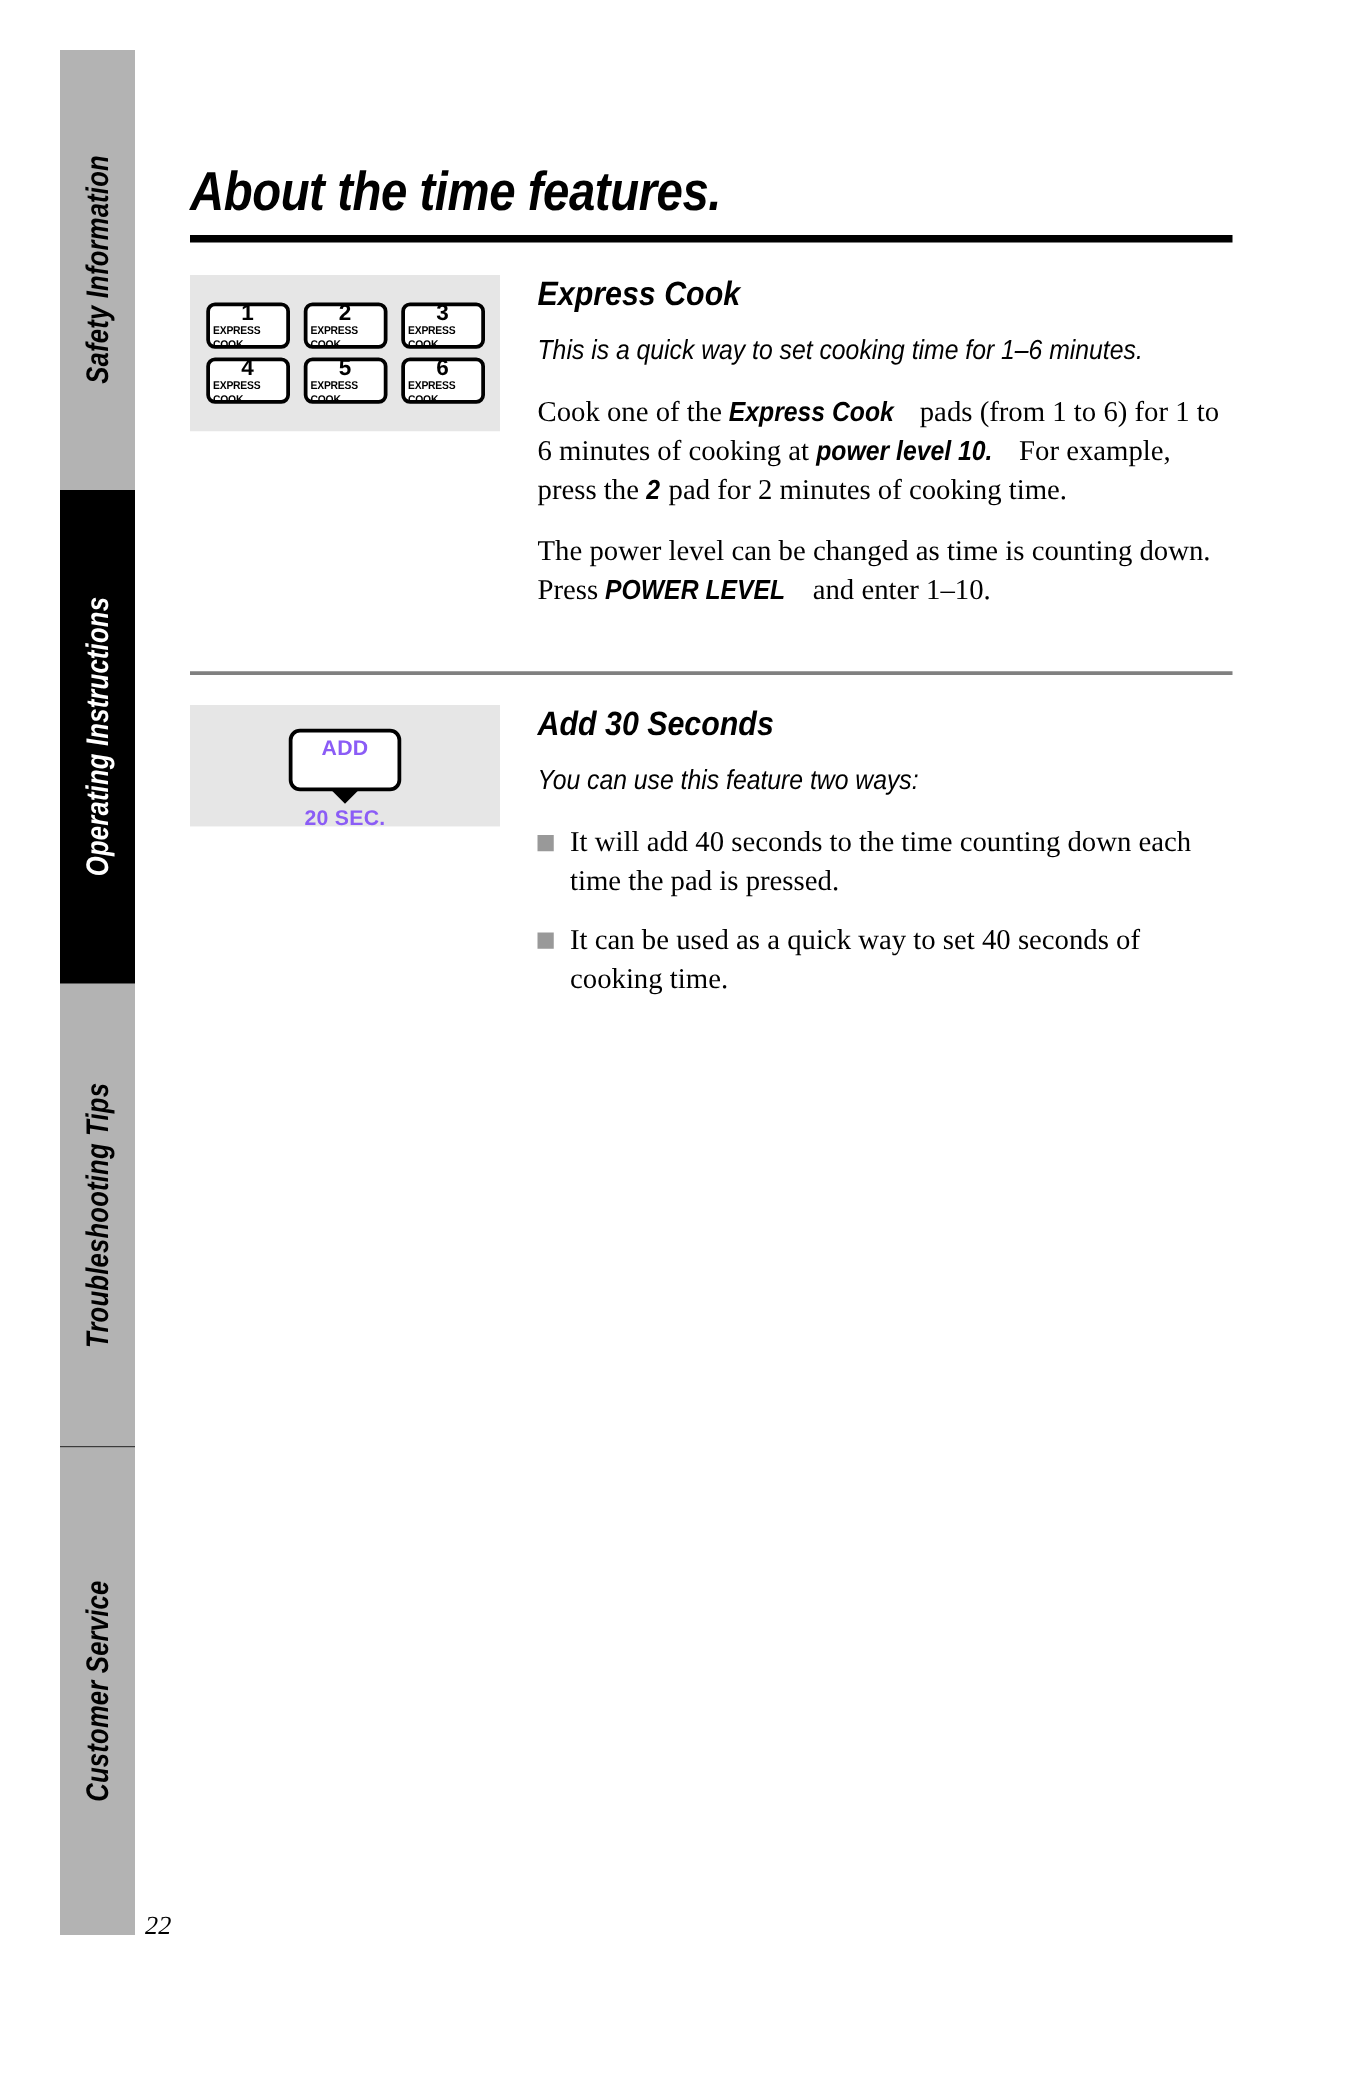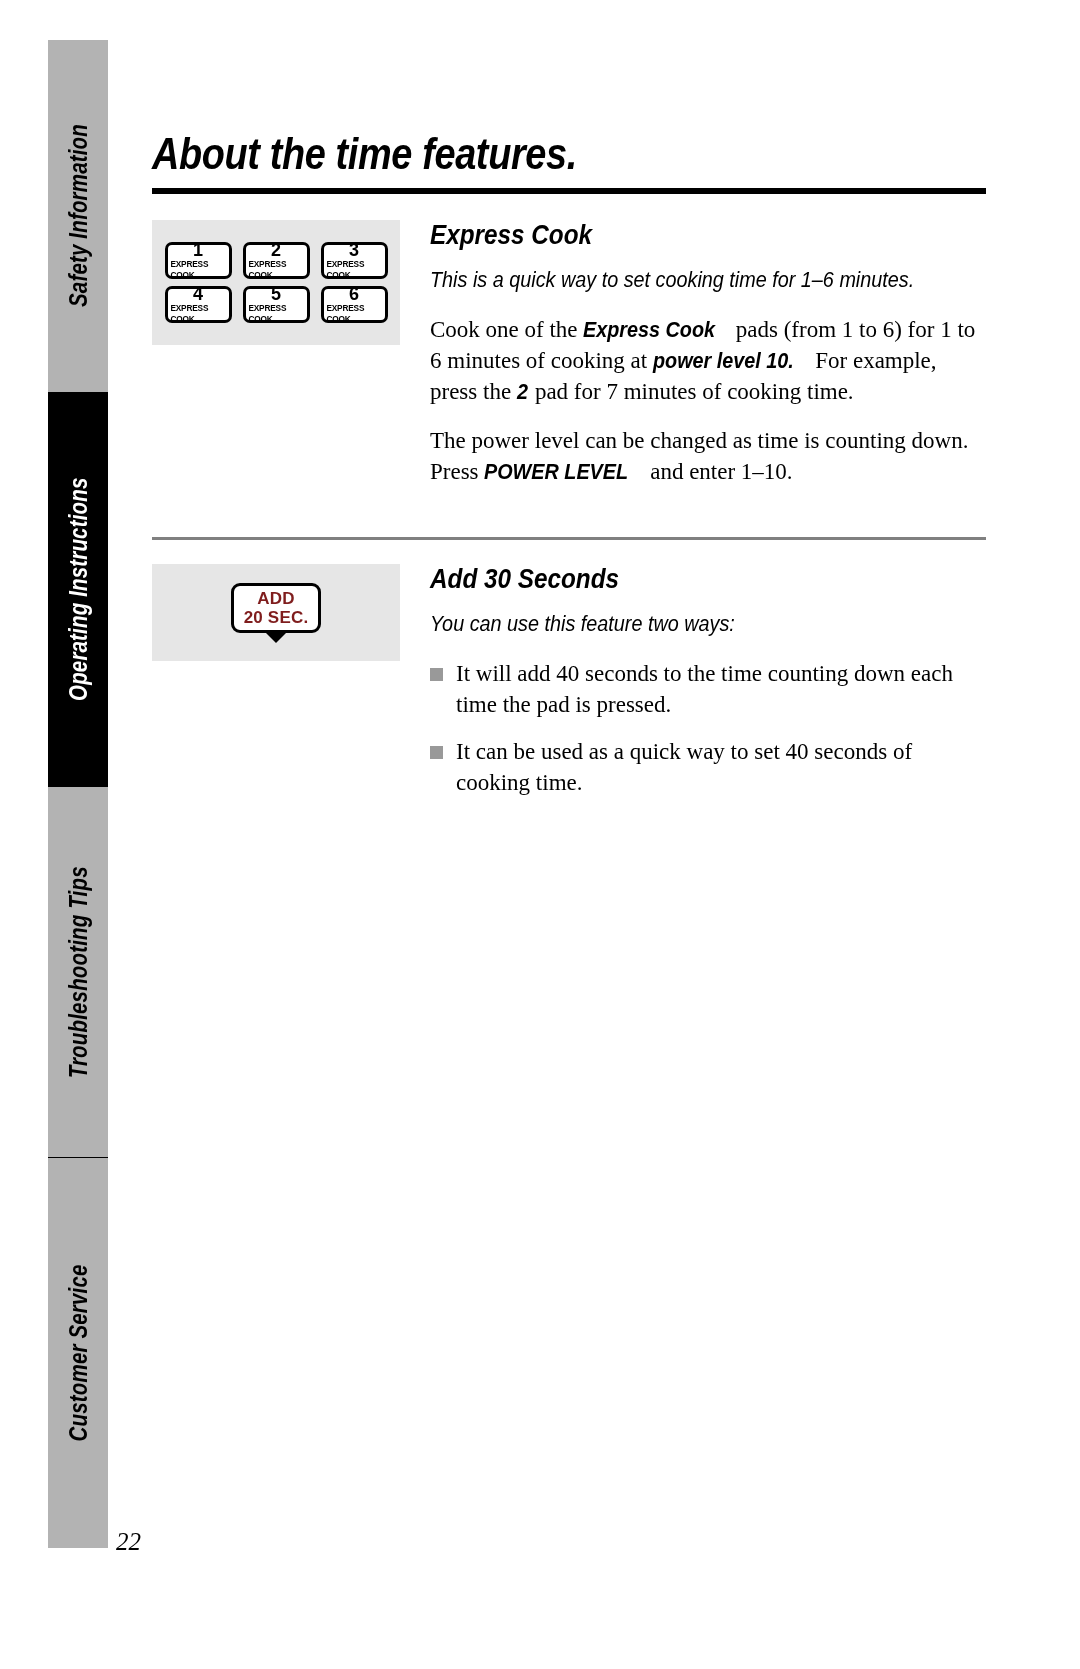--- a/index.html
+++ b/index.html
@@ -70,21 +70,21 @@
     background: #000000;
   }
 
   
   #page-number {
     position: absolute;
     left: 116px;
     top: 1528px;
     font-family: "Liberation Serif", serif;
     font-style: italic;
-    font-size: 25px;
+    font-size: 21px;
     color: #000;
   }
 
   
   #content {
     position: absolute;
     left: 152px;
     top: 128px;
     width: 834px;
   }
@@ -271,22 +271,23 @@
     flex-direction: column;
     align-items: center;
     justify-content: center;
     box-sizing: border-box;
   }
   .add30-line {
     font-family: "Liberation Sans", sans-serif;
     font-weight: bold;
     font-size: 17px;
     line-height: 19px;
-    color: #7f1d1d;
+    color: #8b5cf6;
     letter-spacing: 0.2px;
+    margin-top: 37px;
   }
   #add30-pointer {
     width: 0;
     height: 0;
     border-left: 11px solid transparent;
     border-right: 11px solid transparent;
     border-top: 11px solid #000;
     margin-top: -1px;
   }
 </style>
@@ -367,21 +368,21 @@
             </div>
           </div>
 
         </div>
       </div>
 
       <div class="text-col">
         <div class="sec-heading">Express Cook</div>
         <div class="sec-intro">This is a quick way to set cooking time for 1–6 minutes.</div>
 
-        <p class="body-p"><span>Cook one of the </span><span class="em">Express Cook</span><span> pads (from 1 to 6) for 1 to 6 minutes of cooking at </span><span class="em">power level 10.</span><span> For example, press the </span><span class="em">2</span><span> pad for 7 minutes of cooking time.</span></p>
+        <p class="body-p"><span>Cook one of the </span><span class="em">Express Cook</span><span> pads (from 1 to 6) for 1 to 6 minutes of cooking at </span><span class="em">power level 10.</span><span> For example, press the </span><span class="em">2</span><span> pad for 2 minutes of cooking time.</span></p>
 
         <p class="body-p"><span>The power level can be changed as time is counting down. Press </span><span class="em">POWER LEVEL</span><span> and enter 1–10.</span></p>
       </div>
 
     </div>
 
     <div class="section-rule" style="margin-top:34px;"></div>
 
     <div class="section" style="margin-top:24px;">
 

